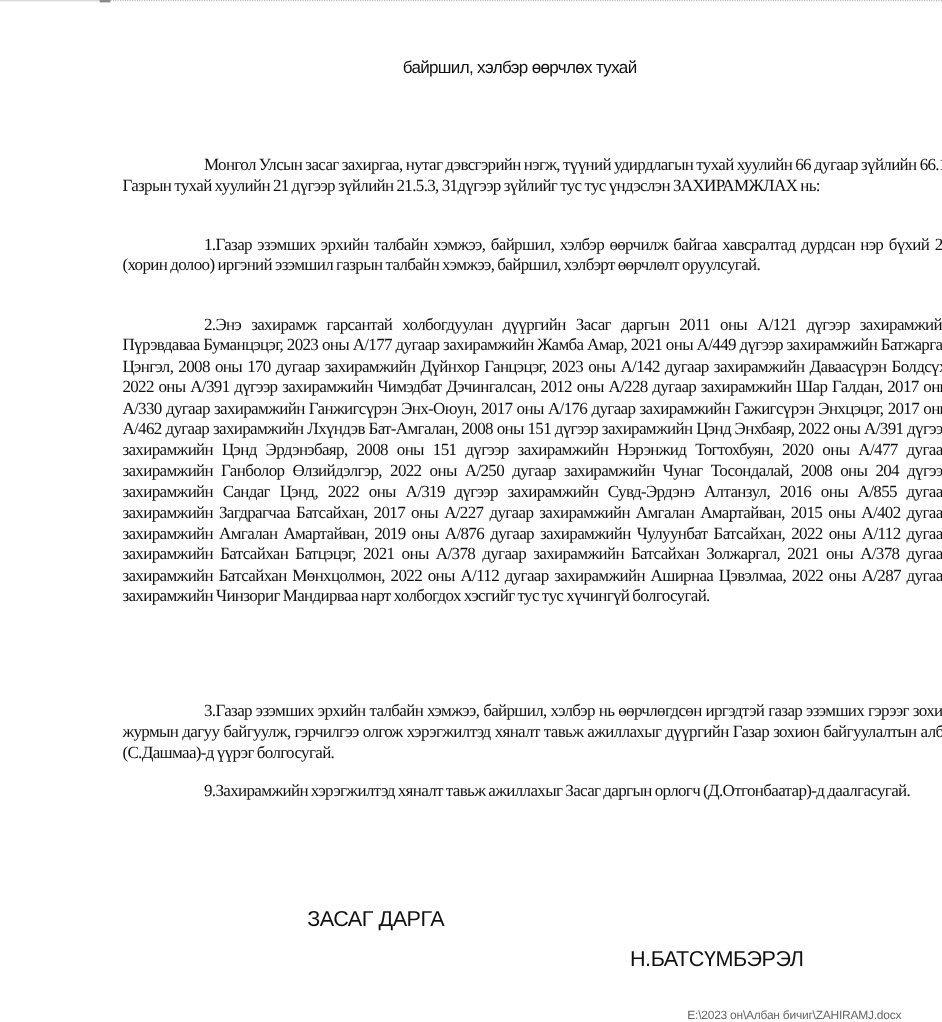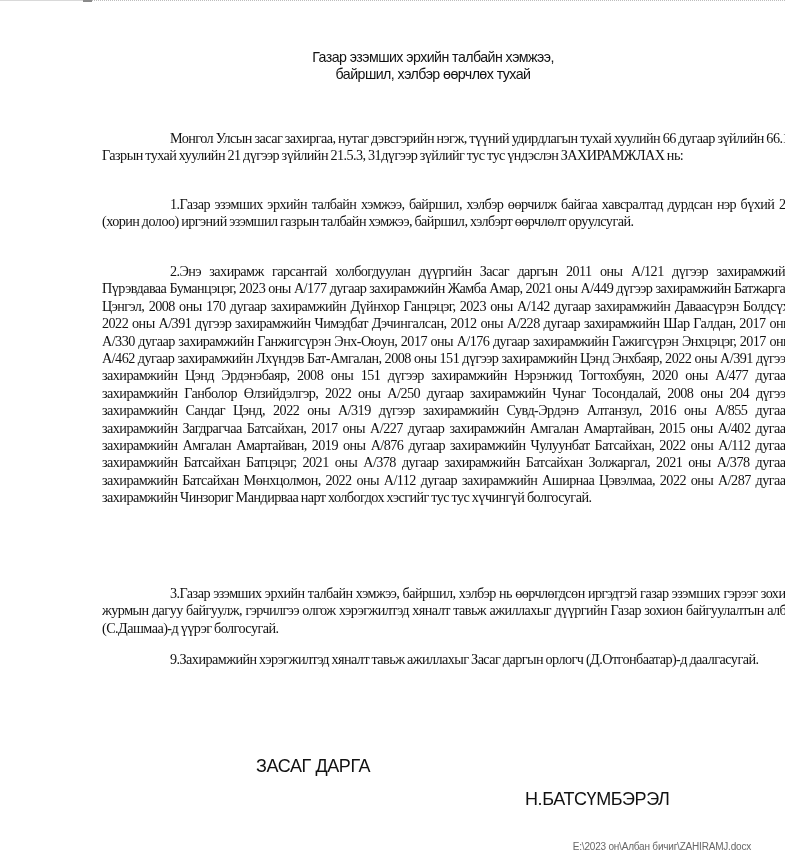--- a/index.html
+++ b/index.html
@@ -106,21 +106,20 @@
 </head>
 <body>
 
 <div class="top-rule">
   <div class="solid"></div>
   <div class="marker"></div>
 </div>
 
 <div class="page">
   <div class="title">
-    <div>Газар эзэмших эрхийн талбайн хэмжээ,</div>
     <div>байршил, хэлбэр өөрчлөх тухай</div>
   </div>
 
   <p class="para p-intro">Монгол Улсын засаг захиргаа, нутаг дэвсгэрийн нэгж, түүний удирдлагын тухай хуулийн 66 дугаар зүйлийн 66.1, Газрын тухай хуулийн 21 дүгээр зүйлийн 21.5.3, 31дүгээр зүйлийг тус тус үндэслэн ЗАХИРАМЖЛАХ нь:</p>
   <p class="para p-1">1.Газар эзэмших эрхийн талбайн хэмжээ, байршил, хэлбэр өөрчилж байгаа хавсралтад дурдсан нэр бүхий 24 (хорин долоо) иргэний эзэмшил газрын талбайн хэмжээ, байршил, хэлбэрт өөрчлөлт оруулсугай.</p>
   <p class="para p-2">2.Энэ захирамж гарсантай холбогдуулан дүүргийн Засаг даргын 2011 оны А/121 дүгээр захирамжийн Пүрэвдаваа Буманцэцэг, 2023 оны А/177 дугаар захирамжийн Жамба Амар, 2021 оны А/449 дүгээр захирамжийн Батжаргал Цэнгэл, 2008 оны 170 дугаар захирамжийн Дүйнхор Ганцэцэг, 2023 оны А/142 дугаар захирамжийн Даваасүрэн Болдсүх, 2022 оны А/391 дүгээр захирамжийн Чимэдбат Дэчингалсан, 2012 оны А/228 дугаар захирамжийн Шар Галдан, 2017 оны А/330 дугаар захирамжийн Ганжигсүрэн Энх-Оюун, 2017 оны А/176 дугаар захирамжийн Гажигсүрэн Энхцэцэг, 2017 оны А/462 дугаар захирамжийн Лхүндэв Бат-Амгалан, 2008 оны 151 дүгээр захирамжийн Цэнд Энхбаяр, 2022 оны А/391 дүгээр захирамжийн Цэнд Эрдэнэбаяр, 2008 оны 151 дүгээр захирамжийн Нэрэнжид Тогтохбуян, 2020 оны А/477 дугаар захирамжийн Ганболор Өлзийдэлгэр, 2022 оны А/250 дугаар захирамжийн Чунаг Тосондалай, 2008 оны 204 дүгээр захирамжийн Сандаг Цэнд, 2022 оны А/319 дүгээр захирамжийн Сувд-Эрдэнэ Алтанзул, 2016 оны А/855 дугаар захирамжийн Загдрагчаа Батсайхан, 2017 оны А/227 дугаар захирамжийн Амгалан Амартайван, 2015 оны А/402 дугаар захирамжийн Амгалан Амартайван, 2019 оны А/876 дугаар захирамжийн Чулуунбат Батсайхан, 2022 оны А/112 дугаар захирамжийн Батсайхан Батцэцэг, 2021 оны А/378 дугаар захирамжийн Батсайхан Золжаргал, 2021 оны А/378 дугаар захирамжийн Батсайхан Мөнхцолмон, 2022 оны А/112 дугаар захирамжийн Аширнаа Цэвэлмаа, 2022 оны А/287 дугаар захирамжийн Чинзориг Мандирваа нарт холбогдох хэсгийг тус тус хүчингүй болгосугай.</p>
   <p class="para p-3">3.Газар эзэмших эрхийн талбайн хэмжээ, байршил, хэлбэр нь өөрчлөгдсөн иргэдтэй газар эзэмших гэрээг зохих журмын дагуу байгуулж, гэрчилгээ олгож хэрэгжилтэд хяналт тавьж ажиллахыг дүүргийн Газар зохион байгуулалтын алба (С.Дашмаа)-д үүрэг болгосугай.</p>
   <p class="para p-4">9.Захирамжийн хэрэгжилтэд хяналт тавьж ажиллахыг Засаг даргын орлогч (Д.Отгонбаатар)-д даалгасугай.</p>
 
   <div class="sign-row">

